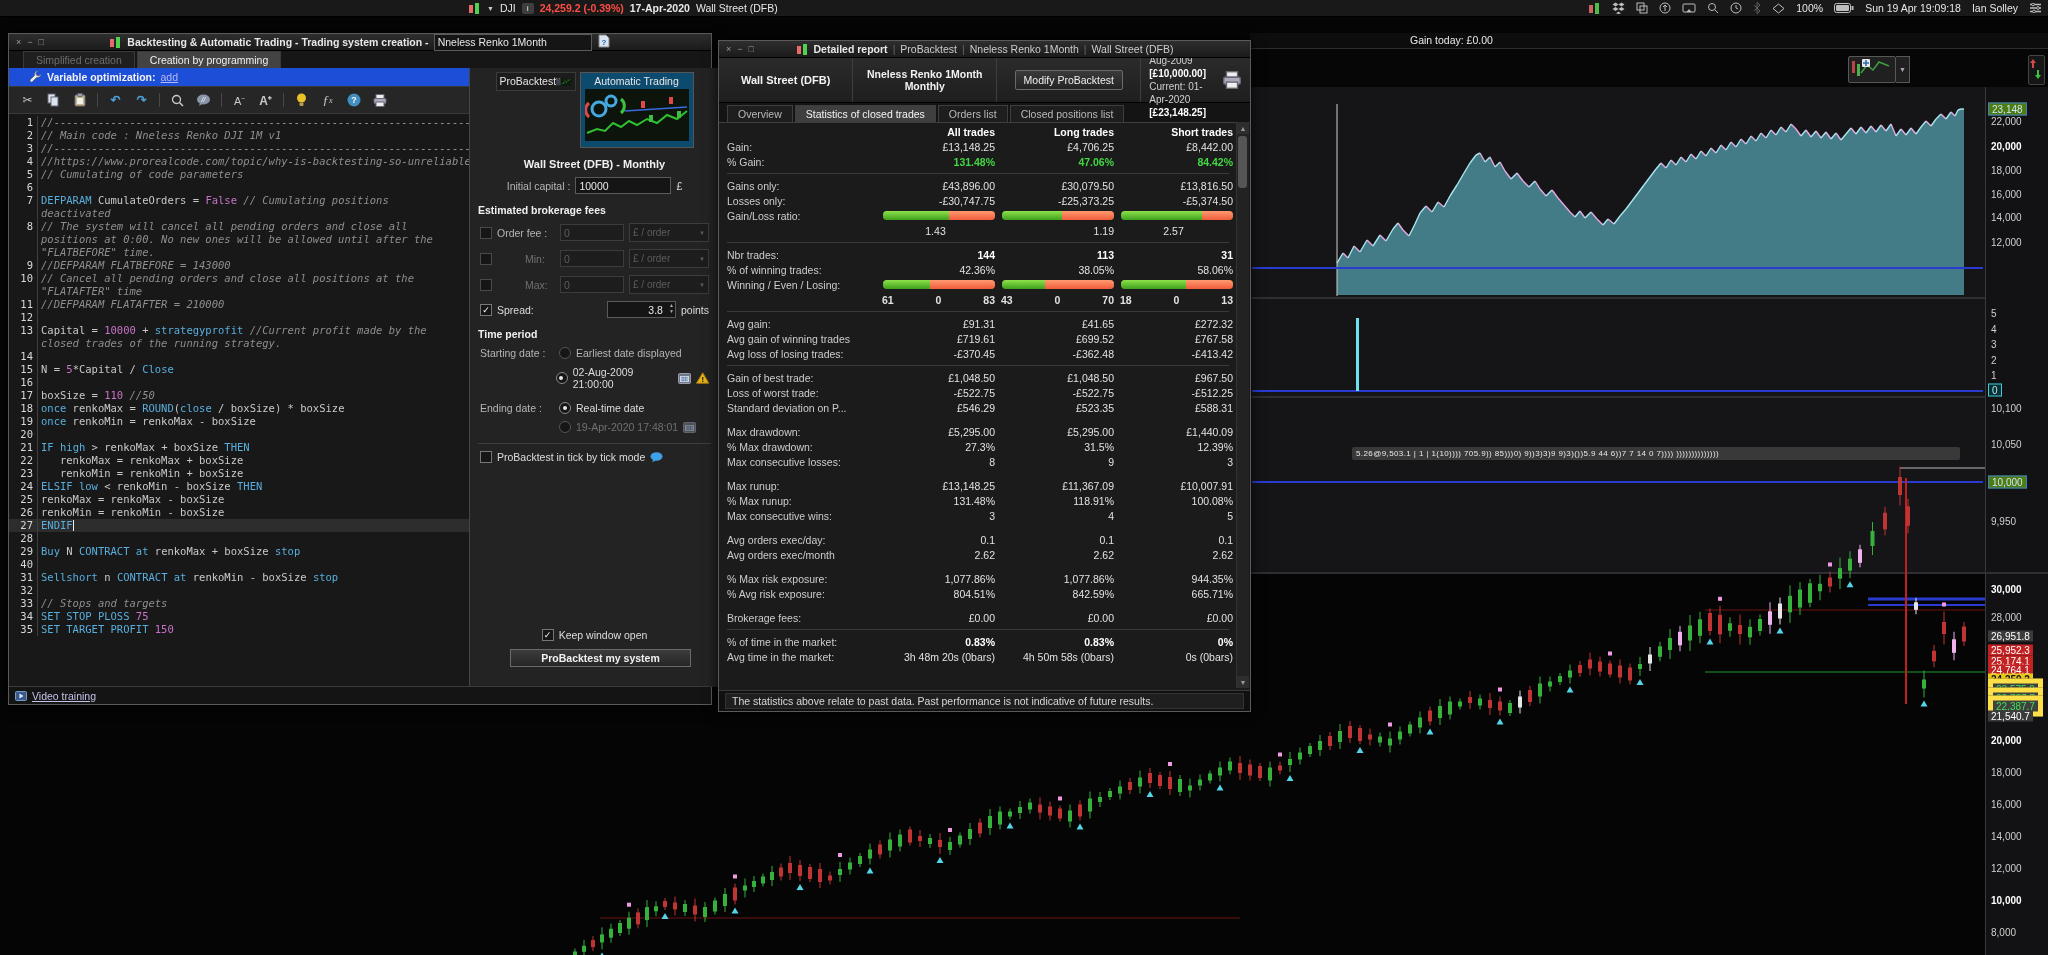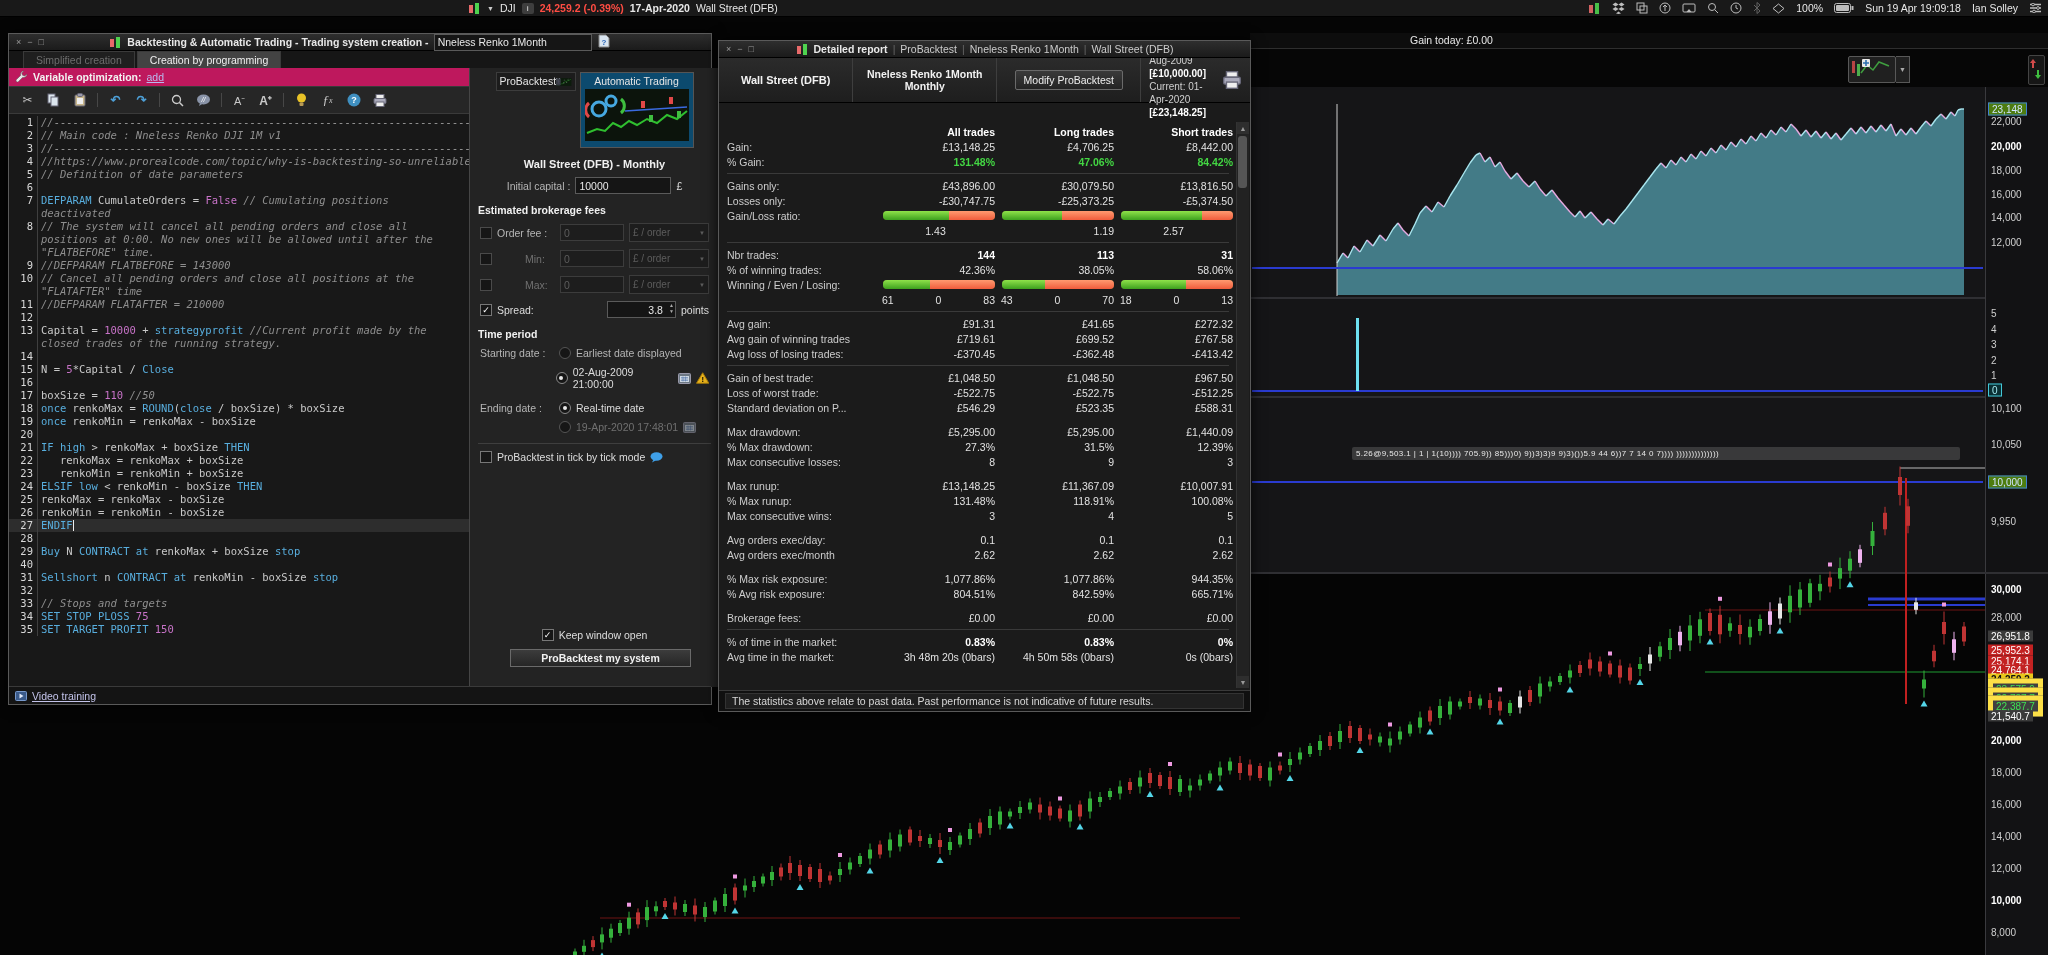--- a/index.html
+++ b/index.html
@@ -23,21 +23,21 @@
   .candle-ic i{position:absolute;width:4px;}
   .candle-ic .r{left:1px;top:2px;height:8px;background:#e86a6a;}
   .candle-ic .g{left:7px;top:0;height:11px;background:#4fd24f;}
   
   #win1{left:8px;top:33px;width:702px;height:670px;}
   #w1tabs{height:17px;background:#161616;display:flex;align-items:flex-end;padding-left:14px;gap:2px;border-bottom:1px solid #3a3a3a;}
   .w1tab{padding:2px 12px;font-size:10.5px;border:1px solid #3a3a3a;border-bottom:none;background:#1f1f1f;color:#6d6d6d;}
   .w1tab.active{background:#434343;color:#f0f0f0;}
   #w1body{position:absolute;top:34px;bottom:17px;left:0;right:0;display:flex;}
   #editorcol{width:460px;border-right:1px solid #454545;display:flex;flex-direction:column;background:#191919;}
-  #varopt{height:18px;display:flex;align-items:center;gap:5px;padding:0 6px;border-bottom:1px solid #3a3a3a;background:#be185d;}
+  #varopt{height:18px;display:flex;align-items:center;gap:5px;padding:0 20px;border-bottom:1px solid #3a3a3a;background:#1d4ed8;}
   #varopt b{font-size:10.5px;color:#f2f2f2;}
   #varopt a{color:#b9b9ee;text-decoration:underline;font-size:10.5px;}
   #codetoolbar{height:26px;display:flex;align-items:center;gap:9px;padding:0 10px;background:#262626;border-bottom:1px solid #3a3a3a;}
   .tbico{width:17px;height:17px;display:inline-flex;align-items:center;justify-content:center;font-size:12px;color:#c9c9c9;}
   .tbsep{width:1px;height:14px;background:#474747;}
   #codearea{flex:1;overflow:hidden;background:#181818;font-family:"DejaVu Sans Mono",monospace;font-size:10.5px;line-height:13px;padding-top:2px;}
   .cl{display:flex;height:13px;}
   .cl.hl{background:#2d2d2d;}
   .ln{width:24px;text-align:right;padding-right:4px;color:#d8d8d8;flex:none;border-right:1px solid #3f3f3f;}
   .ct{padding-left:3px;white-space:pre;overflow:hidden;color:#c9c9c9;}
@@ -93,21 +93,21 @@
   .sval{width:119px;text-align:right;color:#e2e2e2;font-size:10.5px;}
   .sval.green{color:#43d643;font-weight:bold;}
   .sval.bold{color:#fff;font-weight:bold;}
   .shead .sval{color:#fff;font-weight:bold;}
   .tsep{height:1px;background:#3a3a3a;margin:4px 8px;}
   .tgap{height:9px;}
   .barcell{width:119px;display:flex;justify-content:flex-end;padding-left:5px;box-sizing:border-box;}
   .pill{width:112px;height:9px;border-radius:4px;overflow:hidden;display:flex;background:#552;}
   .pill .pg{background:linear-gradient(#8fe24a,#3da01e);height:100%;}
   .pill .pr{background:linear-gradient(#ff9a70,#f05c3c);height:100%;flex:1;}
-  .subvals{width:119px;display:flex;justify-content:space-between;padding-left:6px;box-sizing:border-box;color:#e2e2e2;font-size:10.5px;}
+  .subvals{width:119px;display:flex;justify-content:space-between;padding-left:6px;box-sizing:border-box;color:#e2e2e2;font-size:10.5px;font-weight:bold;}
   
   #repscroll{position:absolute;top:81px;bottom:23px;right:1px;width:12px;background:#222;border-left:1px solid #333;}
   .sarrow{position:absolute;left:0;width:12px;height:12px;background:#2e2e2e;color:#999;font-size:7px;display:flex;align-items:center;justify-content:center;}
   #sthumb{position:absolute;left:1px;top:14px;width:9px;height:52px;background:#555;border-radius:3px;}
   #repfoot{position:absolute;left:0;right:0;bottom:0;height:20px;background:#101010;border-top:1px solid #3a3a3a;
     display:flex;align-items:center;padding:0 6px;color:#d8d8d8;font-size:10.5px;}
   #repfoot span{background:#1f1f1f;border:1px solid #333;padding:1px 6px;width:100%;}
   
   #chartzone{position:absolute;left:0;top:16px;right:0;bottom:0;z-index:1;}
   #gainbar{position:absolute;left:1250px;top:17px;width:798px;height:15px;background:#0d0d0d;border-bottom:1px solid #2e2e2e;}
@@ -847,21 +847,21 @@
             <div class="cl">
               <span class="ln">3</span>
               <span class="ct"><span class="tk-c">//------------------------------------------------------------------------------</span></span>
             </div>
             <div class="cl">
               <span class="ln">4</span>
               <span class="ct"><span class="tk-c">//https://www.prorealcode.com/topic/why-is-backtesting-so-unreliable/</span></span>
             </div>
             <div class="cl">
               <span class="ln">5</span>
-              <span class="ct"><span class="tk-c">// Definition of date parameters</span></span>
+              <span class="ct"><span class="tk-c">// Cumulating of code parameters</span></span>
             </div>
             <div class="cl">
               <span class="ln">6</span>
               <span class="ct"></span>
             </div>
             <div class="cl">
               <span class="ln">7</span>
               <span class="ct"><span class="tk-k">DEFPARAM</span><span class=""> CumulateOrders = </span><span class="tk-m">False</span><span class="tk-c"> // Cumulating positions</span></span>
             </div>
             <div class="cl">
@@ -1175,20 +1175,26 @@
         <div><span>Current:</span>&nbsp;<span>01-Apr-2020</span> <b>[£23,148.25]</b></div>
       </div>
       <div style="display:flex;align-items:center;padding:0 8px;">
         <svg width="20" height="18" viewBox="0 0 14 13">
             <rect x="3" y="0.5" width="8" height="4" fill="#eee" stroke="#667"></rect>
             <rect x="1" y="4.5" width="12" height="5" rx="1" fill="#aab" stroke="#667"></rect>
             <rect x="3" y="8" width="8" height="4.5" fill="#eee" stroke="#667"></rect>
           </svg>
       </div>
     </div>
+    <div id="reptabs">
+        <div class="rtab">Overview</div>
+        <div class="rtab active">Statistics of closed trades</div>
+        <div class="rtab">Orders list</div>
+        <div class="rtab">Closed positions list</div>
+      </div>
     <div id="stats">
         <div class="srow shead">
           <div class="slabel"></div>
           <div class="sval">All trades</div>
           <div class="sval">Long trades</div>
           <div class="sval">Short trades</div>
         </div>
         <div class="srow">
           <div class="slabel">Gain:</div>
           <div class="sval">£13,148.25</div>

